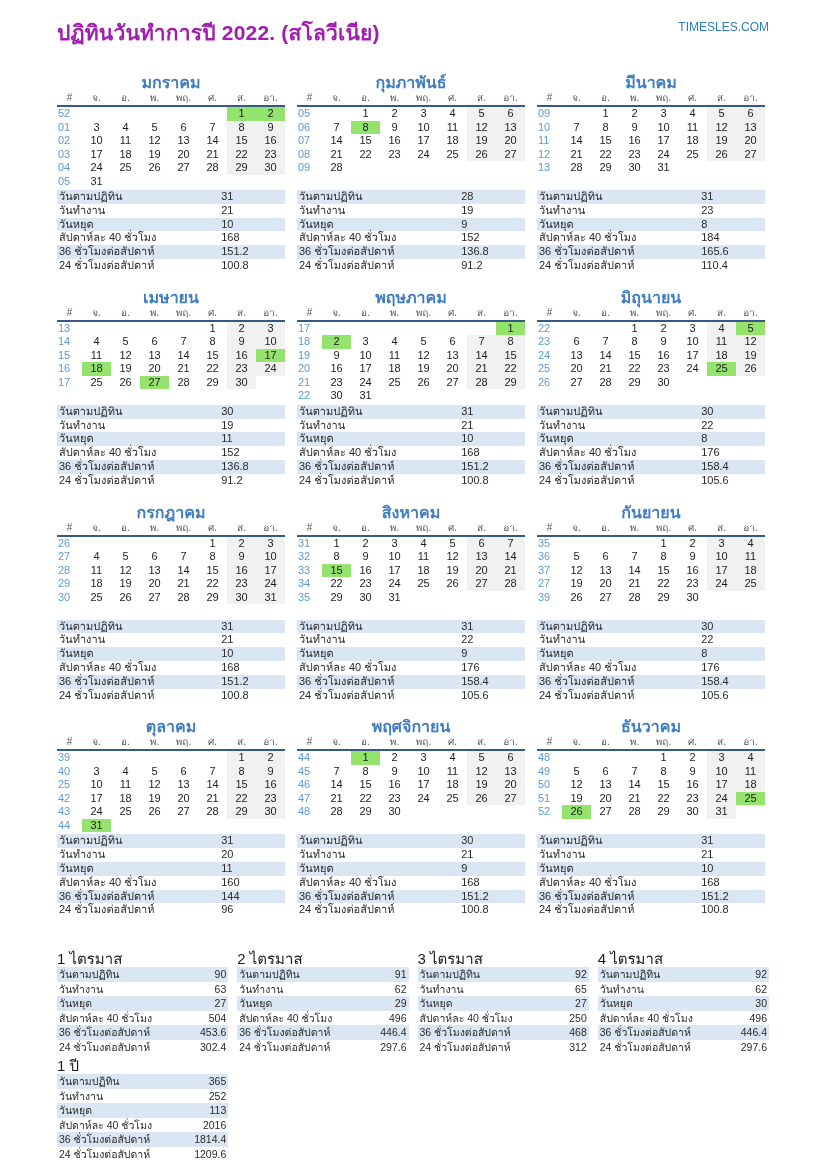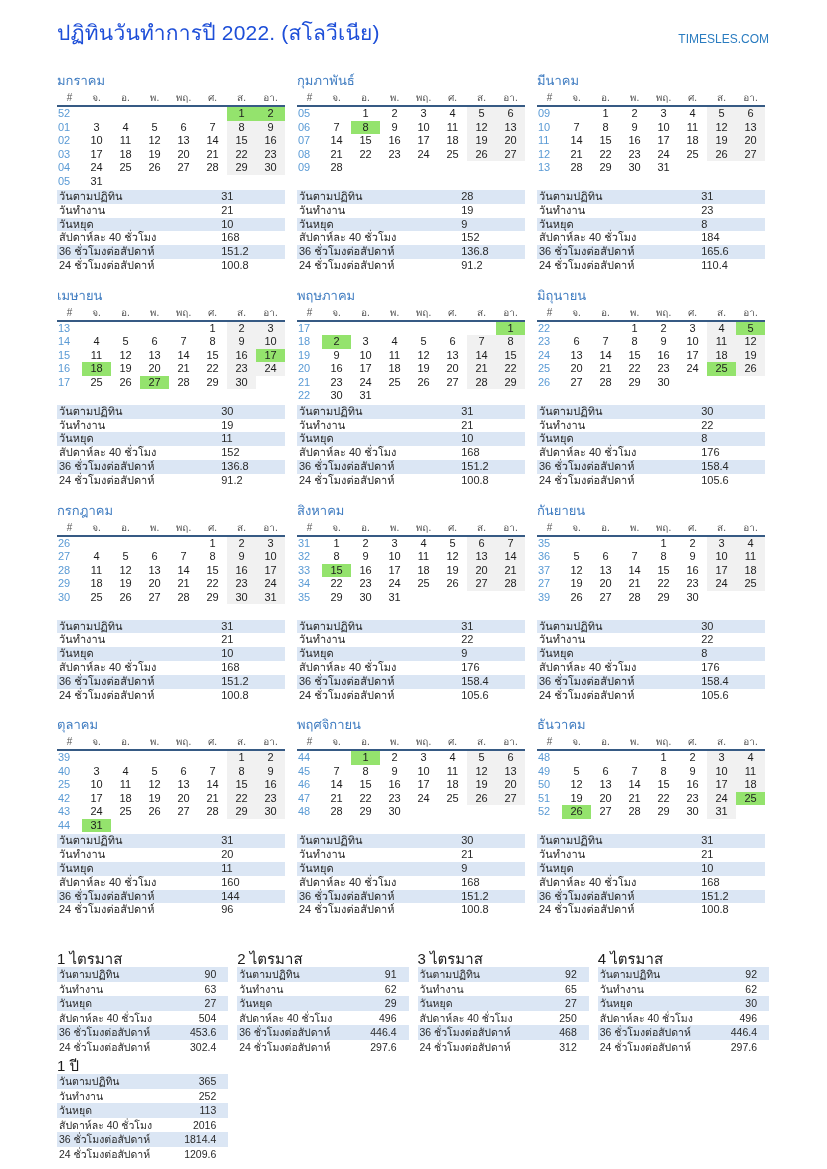--- a/index.html
+++ b/index.html
@@ -2,46 +2,46 @@
 <html style="--accent_blue: #3f7cc1; --week_blue: #5b9bd5; --link_blue: #2a7cc0; --holiday_green: #94e36d; --weekend_gray: #f1f1f1; --row_blue: #dbe6f4; --header_line: #365a84;"><head>
 <meta charset="utf-8">
 <style>
   html, body { margin:0; padding:0; }
   body {
     width:827px; height:1169px; background:#ffffff; overflow:hidden;
     font-family:"Liberation Sans", sans-serif; color:#222;
   }
   .page { padding:16px 58px 0 57px; }
   .header-row { display:flex; justify-content:space-between; align-items:flex-start; height:46px; }
-  .page-title { font-size:21px; font-weight:400; color:#1d4ed8; letter-spacing:0.2px; }
-  .site-link { font-size:12px; color:var(--link_blue,#2a7cc0); text-decoration:none; margin-top:16px; }
+  .page-title { font-size:21px; font-weight:700; color:#a21caf; letter-spacing:0.2px; }
+  .site-link { font-size:12px; color:var(--link_blue,#2a7cc0); text-decoration:none; margin-top:4px; }
 
   .months-grid { display:grid; grid-template-columns:repeat(3,228px); column-gap:12px; row-gap:12px; margin-top:8px; }
   .month-block { width:228px; }
-  .month-name { font-size:13px; color:var(--accent_blue,#3f7cc1); height:16px; margin-bottom:4px; }
+  .month-name { text-align:center; font-size:16px; color:var(--accent_blue,#3f7cc1); height:16px; margin-bottom:4px;font-weight:bold; }
   .cal-wrap { min-height:98px; }
   table { border-collapse:collapse; table-layout:fixed; width:100%; }
   .cal-table th:first-child, .cal-table td:first-child { width:25px; }
   .cal-table th { font-size:10px; color:#555; font-weight:400; text-align:center; height:15px;
                   border-bottom:2px solid var(--header_line,#365a84); padding:0; }
   .cal-table td { font-size:11px; text-align:center; height:13.5px; line-height:13.5px; padding:0; color:#1d1d1d; }
   .cal-table td.wk { color:var(--week_blue,#5b9bd5); text-align:left; padding-left:1px; }
   .cal-table td.weekend { background:var(--weekend_gray,#f1f1f1); }
   .cal-table td.holiday { background:var(--holiday_green,#94e36d); }
 
   .stats-table { margin-top:2px; }
   .stats-table td { font-size:11px; height:13.8px; line-height:13.8px; padding:0 0 0 2px; color:#2a2a2a; white-space:nowrap; }
   .stats-table tr:nth-child(odd) { background:var(--row_blue,#dbe6f4); }
   .stats-table td.sv { width:28%; text-align:left; padding:0; }
 
   .summary-grid { display:grid; grid-template-columns:repeat(4,1fr); column-gap:9px; margin-top:30px; }
   .summary-name { font-size:15px; color:#1c1c1c; height:20px; }
   .summary-table td { font-size:10.5px; height:14.5px; line-height:14.5px; padding:0 0 0 2px; color:#2a2a2a; white-space:nowrap; }
   .summary-table tr:nth-child(odd) { background:var(--row_blue,#dbe6f4); }
-  .summary-table td.sv { width:30%; text-align:right; padding:0 12px 0 0; }
+  .summary-table td.sv { width:30%; text-align:right; padding:0 2px 0 0; }
 </style>
 </head>
 <body>
 
 <div class="page">
   <div class="header-row">
     <div class="page-title">ปฏิทินวันทำการปี 2022. (สโลวีเนีย)</div>
     <a class="site-link" href="#">TIMESLES.COM</a>
   </div>
   <div class="months-grid" id="months-grid">

